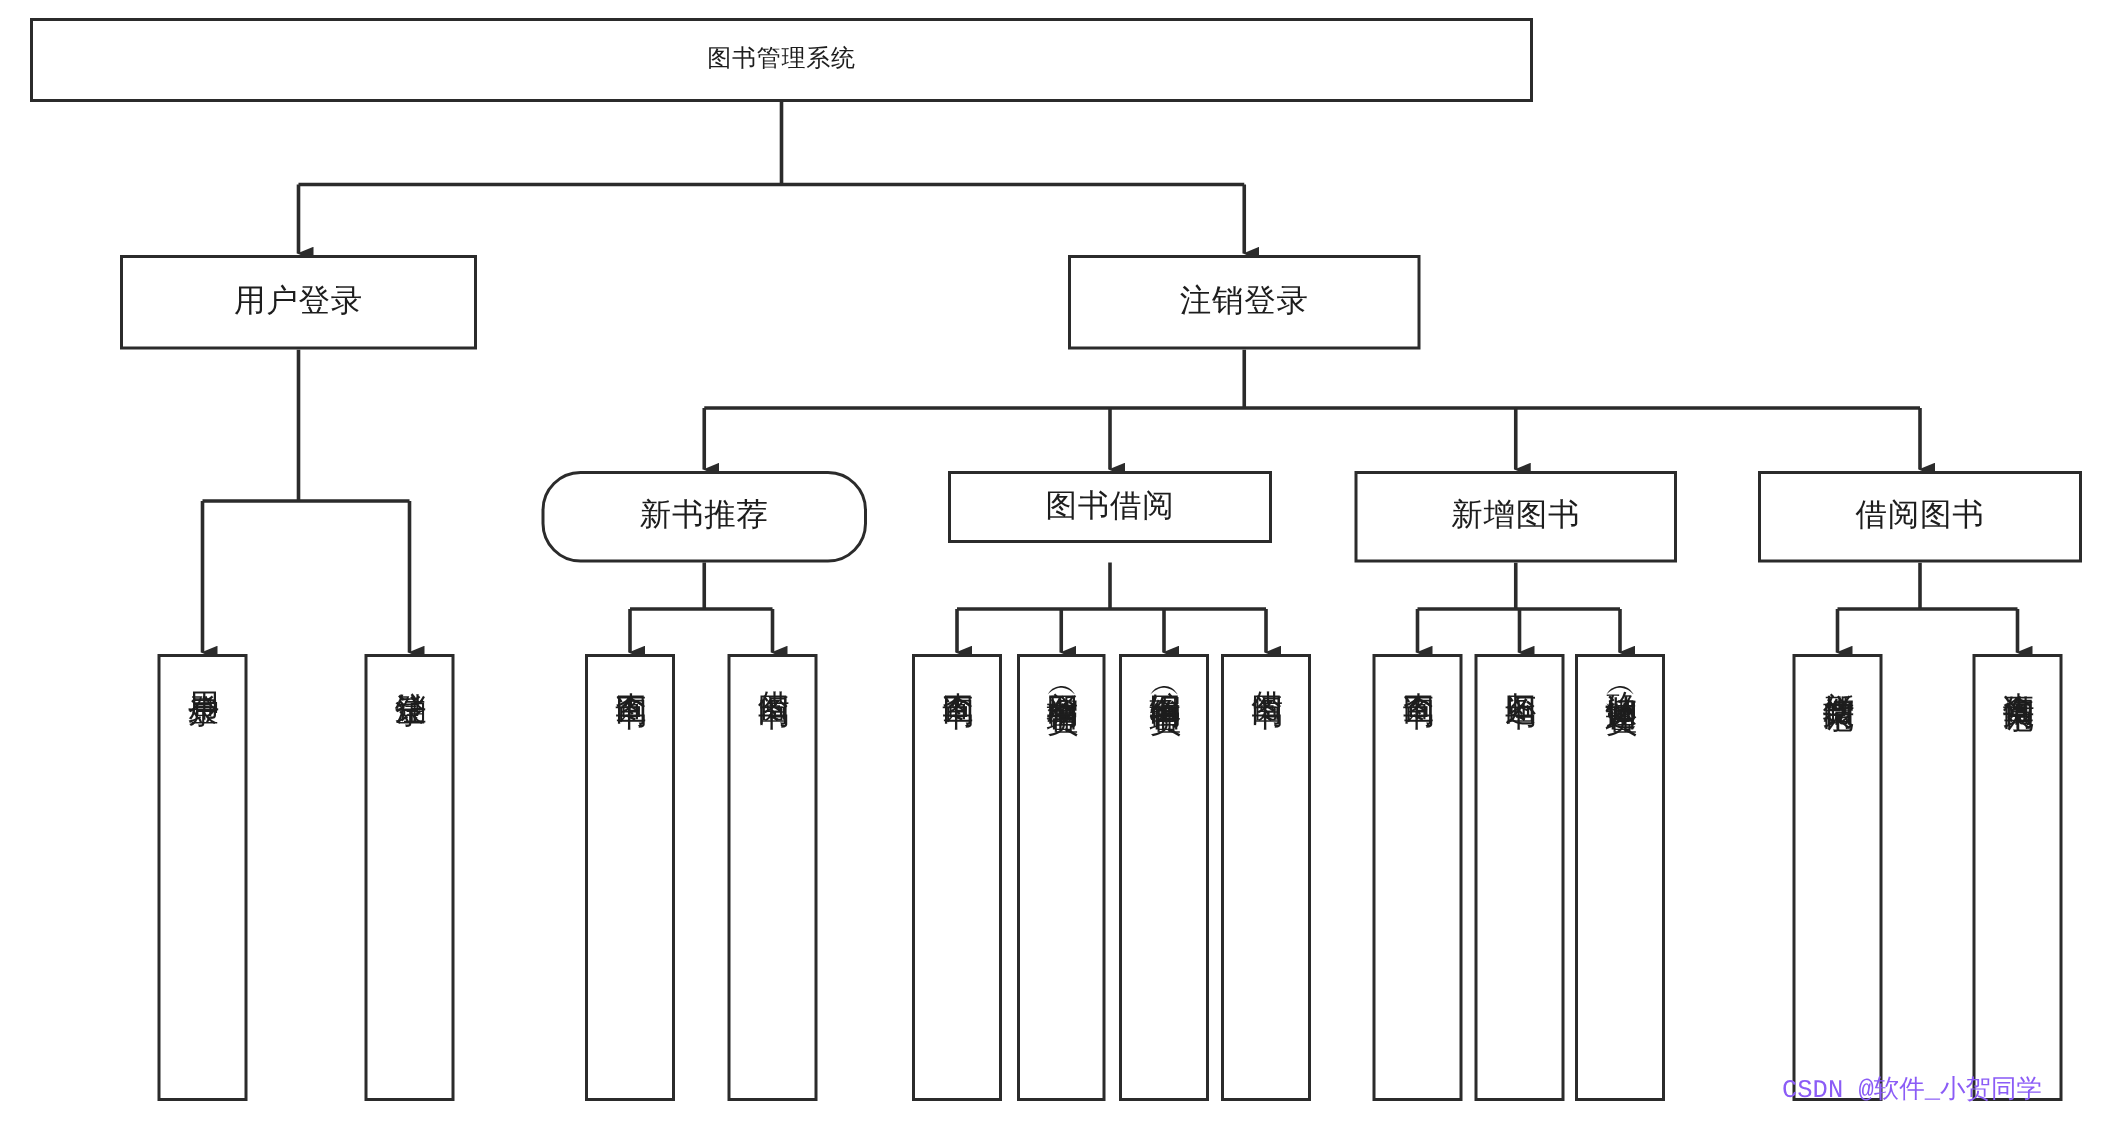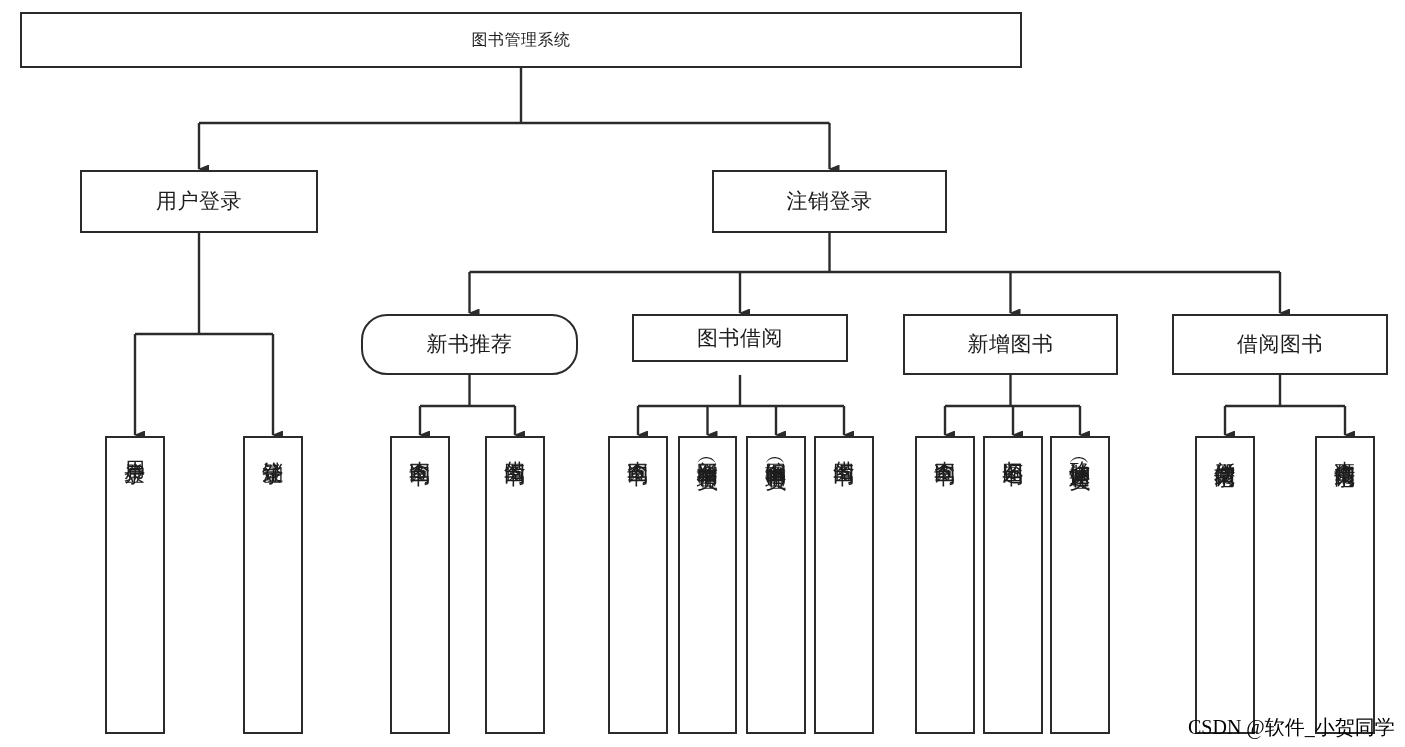--- a/index.html
+++ b/index.html
@@ -63,25 +63,25 @@
     font-size: 21px;
     line-height: 1.12;
     letter-spacing: 1.5px;
     white-space: nowrap;
     margin: 0 auto;
   }
   #watermark {
     position: absolute;
     left: 1188px;
     top: 714px;
-    font-size: 20px;
-    color: #000000;
+    font-size: 17px;
+    color: #8b5cf6;
     white-space: nowrap;
     z-index: 5;
-    font-family: Liberation Serif, serif;
+    font-family: Liberation Mono, monospace;
   }
 </style>
 </head>
 <body>
 
 <div id="canvas">
 
   <svg id="edges" viewBox="0 0 1405 747" xmlns="http://www.w3.org/2000/svg">
     <defs>
       <marker id="arrowhead" markerWidth="9" markerHeight="11" refX="4.5" refY="10" orient="auto" markerUnits="userSpaceOnUse">

